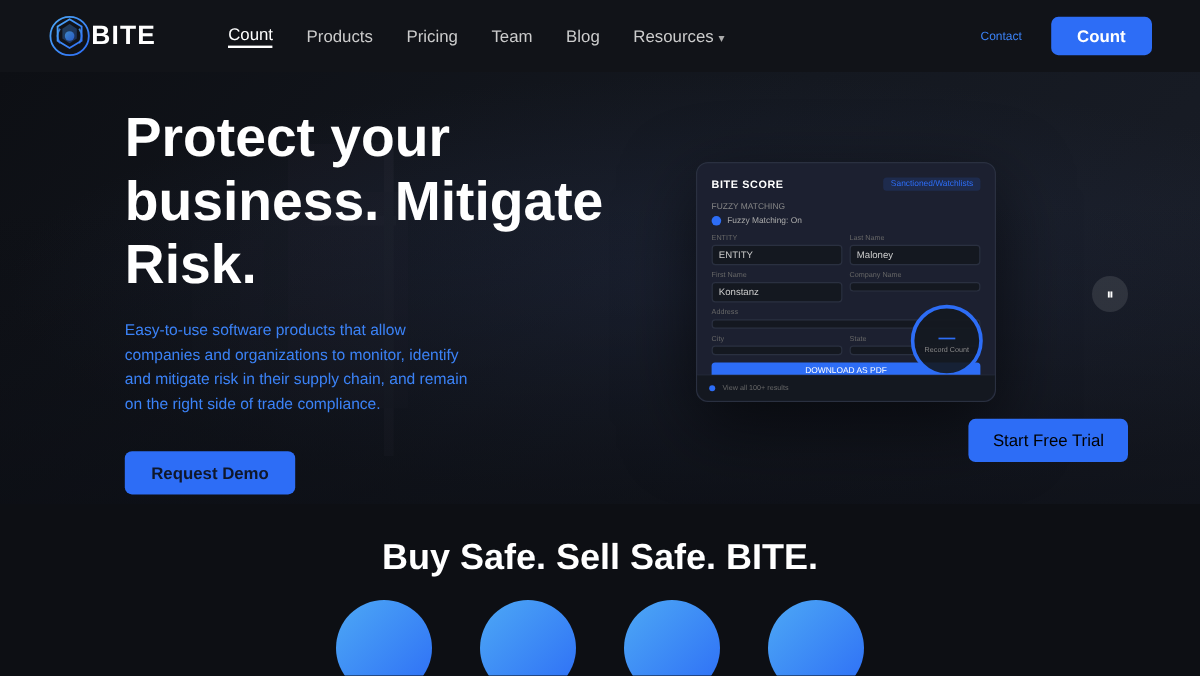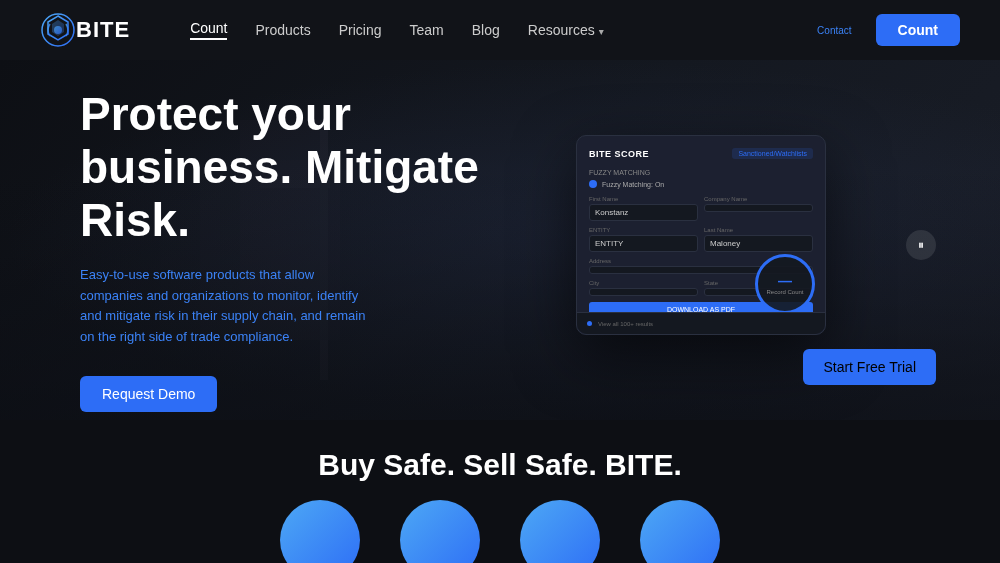--- a/index.html
+++ b/index.html
@@ -86,21 +86,21 @@
       padding: 8px 22px;
       font-size: 14px;
       font-weight: 600;
       cursor: pointer;
     }
 
     
     .hero {
       display: flex;
       position: relative;
-      padding: 30px 100px 20px 80px;
+      padding: 30px 100px 20px 104px;
       height: 360px;
       overflow: hidden;
       gap: 32px;
     }
 
     .hero-bg {
       position: absolute;
       top: 0; left: 0; right: 0; bottom: 0;
       background: radial-gradient(ellipse at 60% 50%, rgba(40,50,80,0.4) 0%, transparent 70%),
                   linear-gradient(135deg, #0d0f14 0%, #141820 50%, #1a1e28 100%);
@@ -138,26 +138,26 @@
     .hero-desc {
       font-size: 13px;
       color: #3b82f6;
       line-height: 1.6;
       max-width: 300px;
       margin-bottom: 28px;
     }
 
     .request-demo-btn {
       background: #2d6df6;
-      color: #ffffff;
+      color: #0f172a;
       border: none;
       border-radius: 6px;
       padding: 10px 22px;
       font-size: 14px;
-      font-weight: 400;
+      font-weight: 700;
       cursor: pointer;
       width: fit-content;
     }
 
     
     .hero-right {
       position: relative;
       z-index: 2;
       flex: 1;
       display: flex;
@@ -478,36 +478,36 @@
           <div class="fuzzy-label" style="text-align:left">FUZZY MATCHING</div>
           <div class="fuzzy-toggle" style="justify-content:flex-start;">
             <div class="toggle-dot"></div>
             <span class="fuzzy-text">Fuzzy Matching: On</span>
           </div>
         </div>
 
         <div class="mockup-fields">
           <div class="field-row">
             <div class="field-group">
+              <span class="field-label">ENTITY</span>
+              <span class="field-value">ENTITY</span>
+            </div>
+            <div class="field-group">
+              <span class="field-label">Last Name</span>
+              <span class="field-value">Maloney</span>
+            </div>
+          </div>
+          <div class="field-row">
+            <div class="field-group">
               <span class="field-label">First Name</span>
               <span class="field-value">Konstanz</span>
             </div>
             <div class="field-group">
               <span class="field-label">Company Name</span>
               <span class="field-value"></span>
-            </div>
-          </div>
-          <div class="field-row">
-            <div class="field-group">
-              <span class="field-label">ENTITY</span>
-              <span class="field-value">ENTITY</span>
-            </div>
-            <div class="field-group">
-              <span class="field-label">Last Name</span>
-              <span class="field-value">Maloney</span>
             </div>
           </div>
           <div class="field-row">
             <div class="field-group" style="flex:2">
               <span class="field-label">Address</span>
               <span class="field-value"></span>
             </div>
           </div>
           <div class="field-row">
             <div class="field-group">

